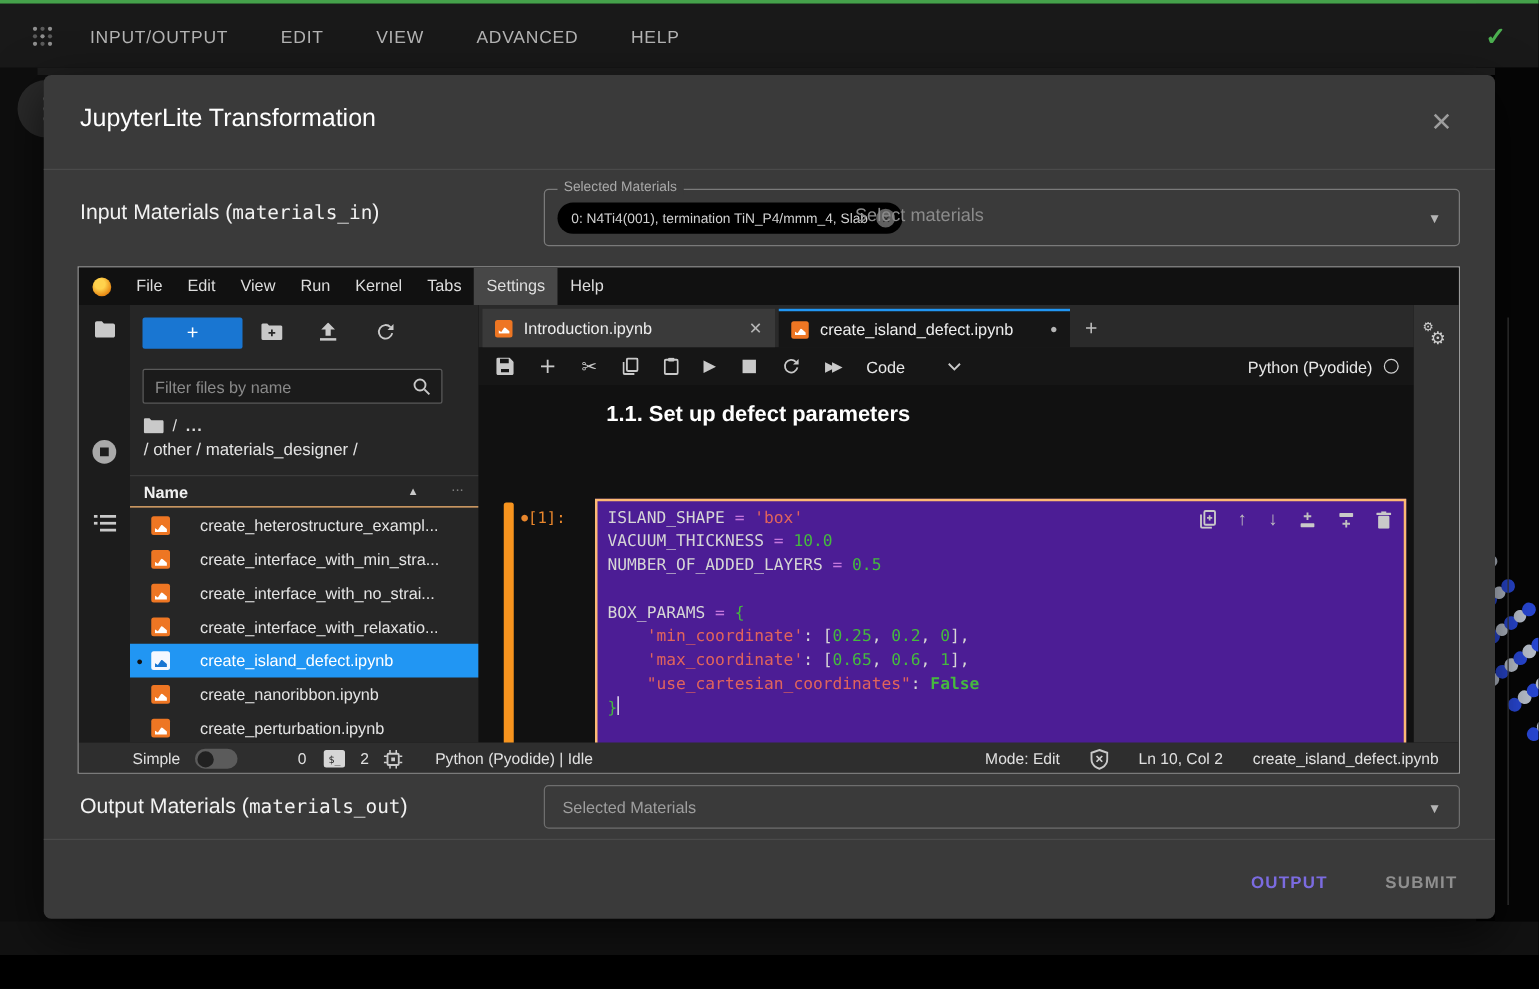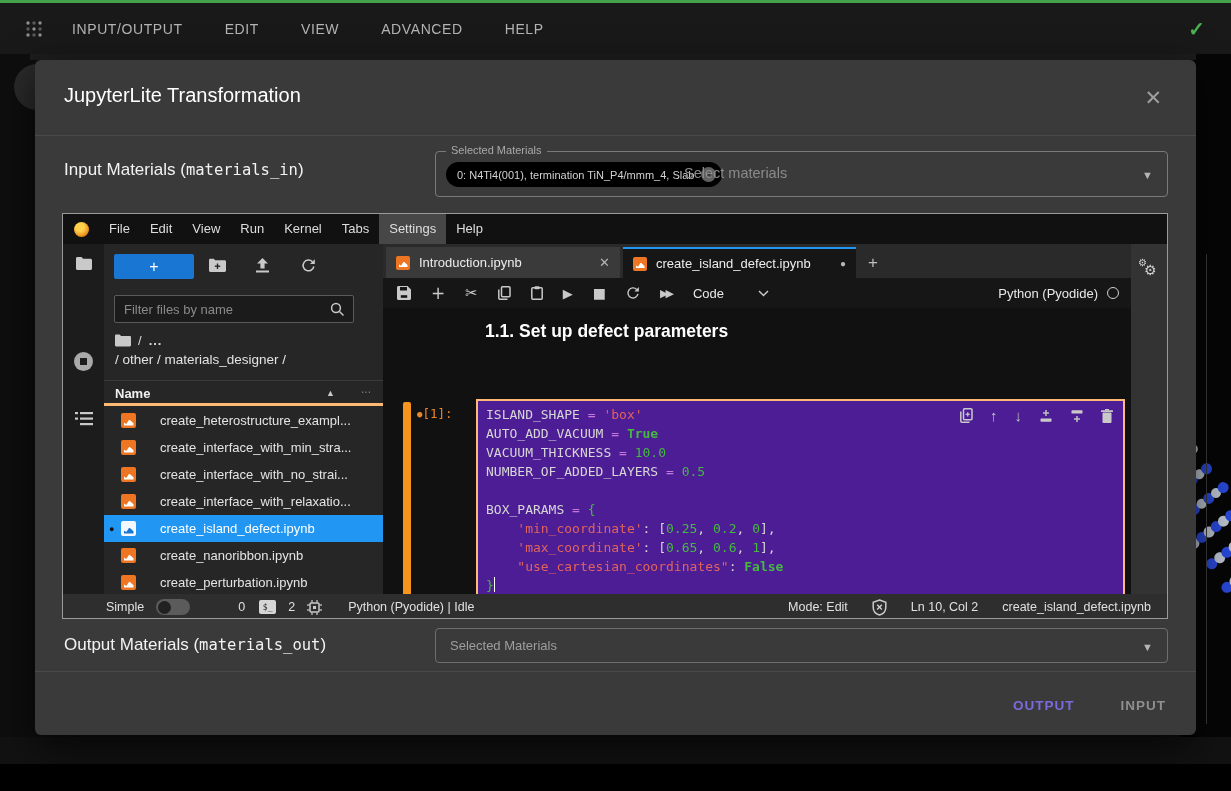--- a/index.html
+++ b/index.html
@@ -67,21 +67,21 @@
 
   
   #jl-browser { position:absolute; left:41px; top:30px; width:279px; height:350px; background:#262626; overflow:hidden; }
   #fb-new-btn { position:absolute; left:10px; top:10px; width:80px; height:25px; background:#1976d2; border-radius:2px; color:#fff; font-size:16px; display:flex; align-items:center; justify-content:center; cursor:pointer; }
   .fb-tool { position:absolute; top:14px; color:#c9c9c9; cursor:pointer; }
   #fb-filter { position:absolute; left:10px; top:51px; width:240px; height:28px; background:#1b1b1b; border:1px solid #5a5a5a; border-radius:2px; }
   #fb-filter .ph { position:absolute; left:9px; top:6px; color:#8a8a8a; font-size:13px; }
   #fb-filter .mag { position:absolute; right:8px; top:6px; }
   #fb-crumb1 { position:absolute; left:11px; top:89px; display:flex; align-items:center; gap:7px; color:#dcdcdc; font-size:13px; }
   #fb-crumb2 { position:absolute; left:11px; top:108px; color:#e3e3e3; font-size:13.5px; cursor:pointer; }
-  #fb-header { position:absolute; left:0; top:136px; width:279px; height:26px; border-bottom:3px solid #fdba74; border-top:1px solid #3a3a3a; }
+  #fb-header { position:absolute; left:0; top:136px; width:279px; height:26px; border-bottom:1px solid #fdba74; border-top:1px solid #3a3a3a; }
   #fb-header .hdr-name { position:absolute; left:11px; top:5px; color:#f0f0f0; font-size:13px; font-weight:bold; cursor:pointer; }
   #fb-header .hdr-sort { position:absolute; right:48px; top:7px; color:#c9c9c9; font-size:9px; }
   #fb-header .hdr-more { position:absolute; right:12px; top:1px; color:#7e7e7e; font-size:12px; }
   #file-rows { position:absolute; left:0; top:163px; width:279px; }
   .file-row { position:relative; height:27px; display:flex; align-items:center; cursor:pointer; }
   .file-row .open-dot { position:absolute; left:5px; color:#111; font-size:9px; visibility:hidden; }
   .file-row .nb-icon { position:relative; width:15px; height:15px; margin-left:17px; background:#ee7623; border-radius:2px; flex:none; }
   .file-row .nb-icon::after { content:""; position:absolute; left:2.5px; right:2.5px; bottom:2.5px; height:6px; background:#fff; clip-path:polygon(0 100%, 0 45%, 28% 75%, 58% 0, 100% 62%, 100% 100%); }
   .file-row .fname { margin-left:24px; color:#e4e4e4; font-size:13px; white-space:nowrap; }
   .file-row.sel { background:#2196f3; }
@@ -497,21 +497,20 @@
           </span>
         </div>
 
         <div id="nb-content">
           <div id="nb-heading">1.1. Set up defect parameters</div>
           <div id="cell-collapser"></div>
           <div id="cell-prompt"><span class="pdot">●</span><span>[1]:</span></div>
           <div id="cell-editor">
             <div id="code-lines">
                 <div class="code-line"><span class="tok-d">ISLAND_SHAPE </span><span class="tok-o">= </span><span class="tok-s">'box'</span></div>
-                <div class="code-line"><span class="tok-d">AUTO_ADD_VACUUM </span><span class="tok-o">= </span><span class="tok-k">True</span></div>
                 <div class="code-line"><span class="tok-d">VACUUM_THICKNESS </span><span class="tok-o">= </span><span class="tok-n">10.0</span></div>
                 <div class="code-line"><span class="tok-d">NUMBER_OF_ADDED_LAYERS </span><span class="tok-o">= </span><span class="tok-n">0.5</span></div>
                 <div class="code-line">&nbsp;</div>
                 <div class="code-line"><span class="tok-d">BOX_PARAMS </span><span class="tok-o">= </span><span class="tok-b">{</span></div>
                 <div class="code-line"><span class="tok-d">    </span><span class="tok-s">'min_coordinate'</span><span class="tok-d">: [</span><span class="tok-n">0.25</span><span class="tok-d">, </span><span class="tok-n">0.2</span><span class="tok-d">, </span><span class="tok-n">0</span><span class="tok-d">],</span></div>
                 <div class="code-line"><span class="tok-d">    </span><span class="tok-s">'max_coordinate'</span><span class="tok-d">: [</span><span class="tok-n">0.65</span><span class="tok-d">, </span><span class="tok-n">0.6</span><span class="tok-d">, </span><span class="tok-n">1</span><span class="tok-d">],</span></div>
                 <div class="code-line"><span class="tok-d">    </span><span class="tok-s">"use_cartesian_coordinates"</span><span class="tok-d">: </span><span class="tok-k">False</span></div>
                 <div class="code-line"><span class="tok-b">}</span><span class="caret-bar"></span></div>
               </div>
             <div id="cell-toolbar">
@@ -612,16 +611,16 @@
 
     <div id="out-select">
       <span class="sel-text">Selected Materials</span>
       <span class="caret-down">▼</span>
     </div>
 
     <div id="divider-2" class="h-divider"></div>
 
     <div id="dialog-actions">
       <span id="cancel-btn">OUTPUT</span>
-      <span id="submit-btn">INPUT</span>
+      <span id="submit-btn">SUBMIT</span>
     </div>
   </div>
 </div>
 
 </body></html>

